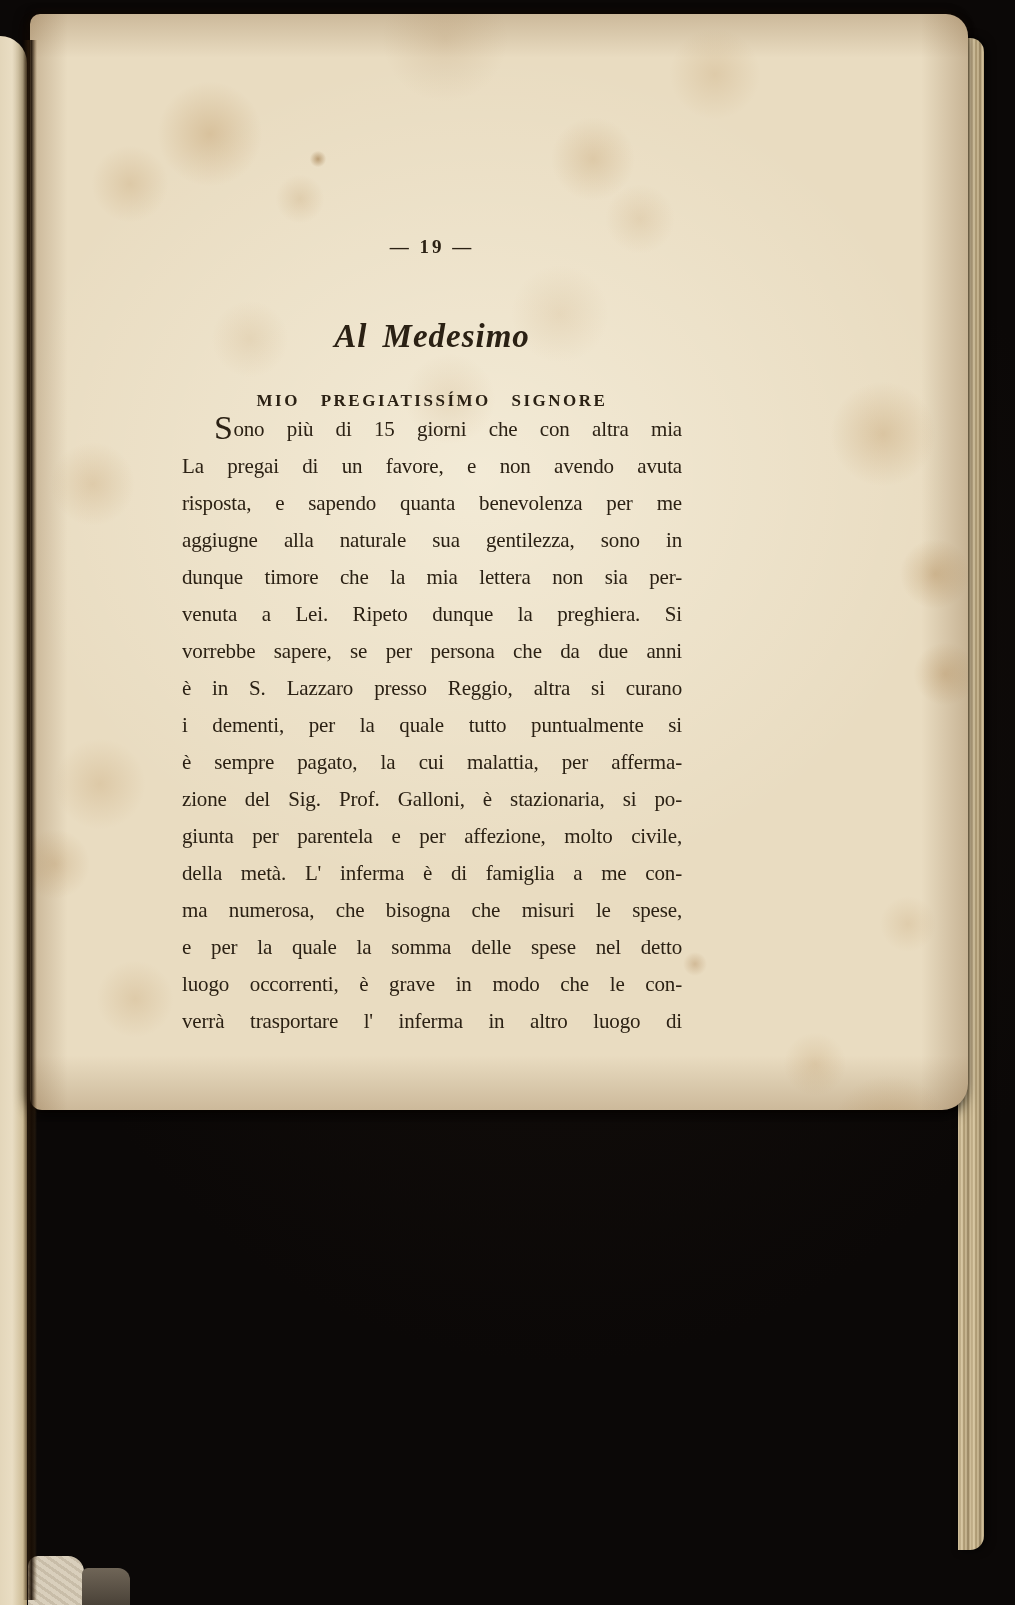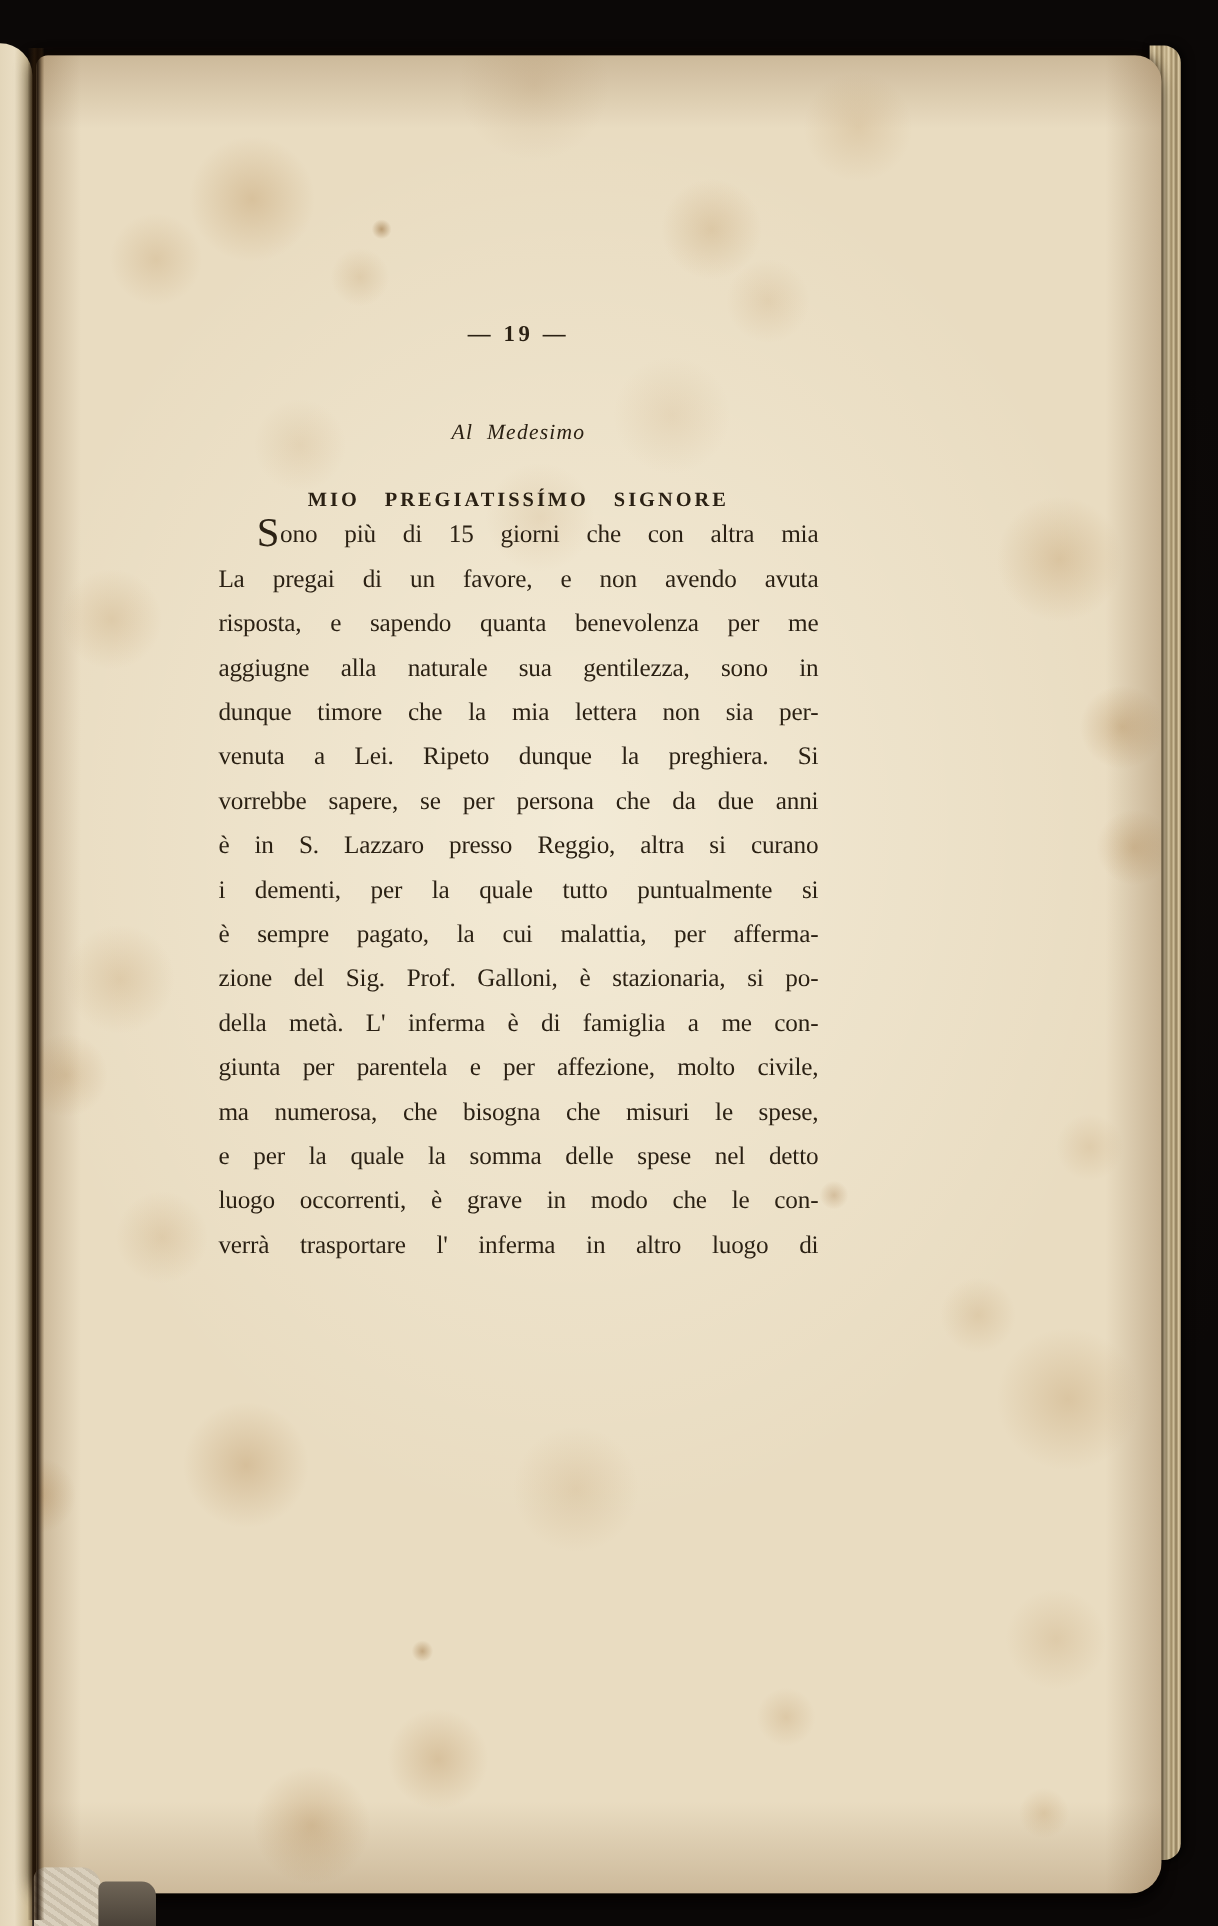--- a/index.html
+++ b/index.html
@@ -45,22 +45,22 @@
     background: repeating-linear-gradient(90deg,
       #d7c6a2 0px, #b7a47e 2px, #e2d2ae 4px, #a28e67 6px,
       #d3c29d 8px, #8e7b58 10px, #cbb993 12px);
     box-shadow: 3px 0 8px rgba(0,0,0,.7);
     z-index: 1;
   }
 
   
   .page {
     position: absolute;
-    left: 30px; top: 46px;
-    width: 938px; height: 1532px;
+    left: 30px; top: 14px;
+    width: 938px; height: 1096px;
     border-radius: 10px 22px 26px 12px;
     z-index: 2;
     box-shadow:
       -6px 0 14px -4px rgba(20,10,2,.85),
       0 -4px 10px -4px rgba(20,10,2,.7),
       0 8px 14px -4px rgba(0,0,0,.8);
     background-color: #e9dcc1;
     background-image:
       
       radial-gradient(circle 75px at 180px 120px,  rgba(172,124,62,.28), transparent 70%),
@@ -112,22 +112,22 @@
   .pagenum {
     text-align: center;
     font-size: 19px;
     letter-spacing: 3px;
     font-weight: 600;
     margin-bottom: 60px;
   }
   .heading {
     text-align: center;
     font-style: italic;
-    font-weight: 400;
-    font-size: 18px;
+    font-weight: 700;
+    font-size: 33px;
     letter-spacing: 1px;
     word-spacing: 6px;
     margin-bottom: 36px;
   }
   .salutation {
     text-align: center;
     font-weight: 700;
     font-size: 17px;
     letter-spacing: 2.5px;
     word-spacing: 14px;
@@ -195,22 +195,22 @@
         <div class="line">La pregai di un favore, e non avendo avuta</div>
         <div class="line">risposta, e sapendo quanta benevolenza per me</div>
         <div class="line">aggiugne alla naturale sua gentilezza, sono in</div>
         <div class="line">dunque timore che la mia lettera non sia per-</div>
         <div class="line">venuta a Lei. Ripeto dunque la preghiera. Si</div>
         <div class="line">vorrebbe sapere, se per persona che da due anni</div>
         <div class="line">è in S. Lazzaro presso Reggio, altra si curano</div>
         <div class="line">i dementi, per la quale tutto puntualmente si</div>
         <div class="line">è sempre pagato, la cui malattia, per afferma-</div>
         <div class="line">zione del Sig. Prof. Galloni, è stazionaria, si po-</div>
+        <div class="line">giunta per parentela e per affezione, molto civile,</div>
         <div class="line">della metà. L' inferma è di famiglia a me con-</div>
-        <div class="line">giunta per parentela e per affezione, molto civile,</div>
         <div class="line">ma numerosa, che bisogna che misuri le spese,</div>
         <div class="line">e per la quale la somma delle spese nel detto</div>
         <div class="line">luogo occorrenti, è grave in modo che le con-</div>
         <div class="line">verrà trasportare l' inferma in altro luogo di</div>
       </div>
 
     </div>
   </div>
 
   <div class="cloth"></div>

